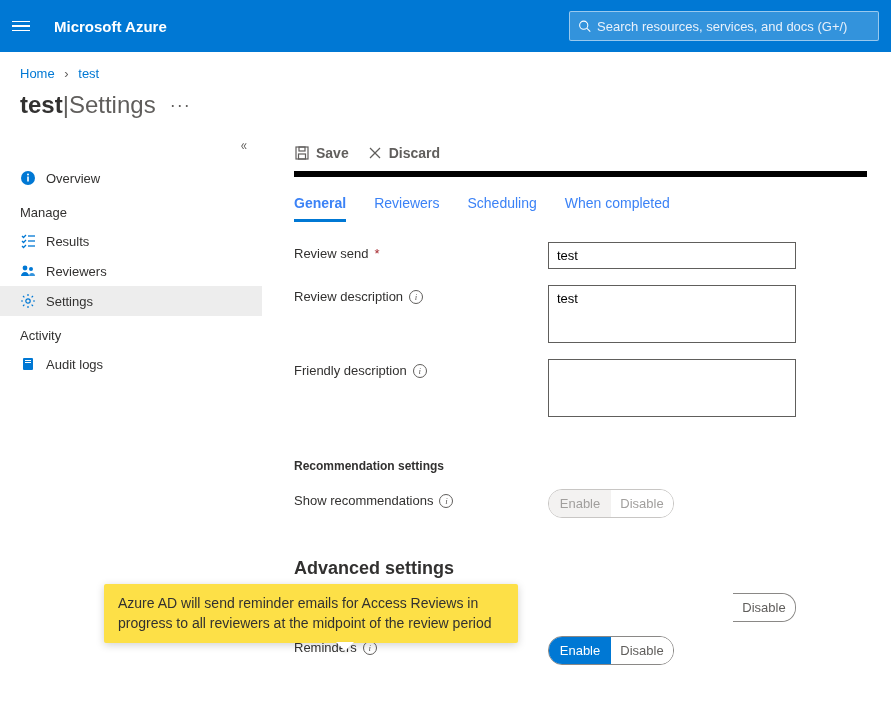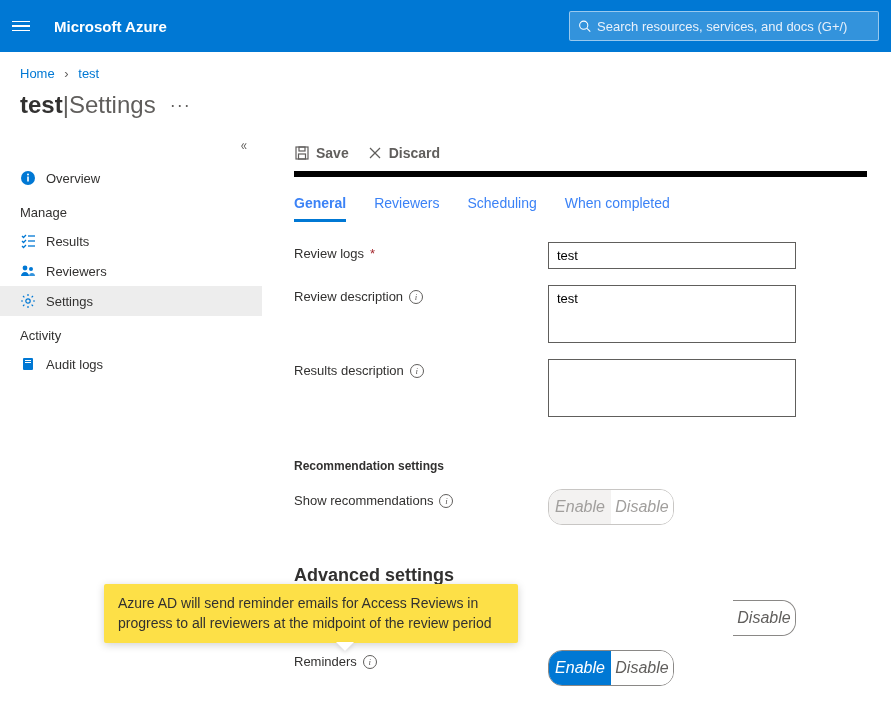--- a/index.html
+++ b/index.html
@@ -52,21 +52,21 @@
   .row .label { width: 254px; font-size: 13px; color: #323130; display: flex; align-items: center; gap: 6px; padding-top: 4px; }
   .req { color: #a4262c; }
   .info { width: 14px; height: 14px; border: 1px solid #605e5c; border-radius: 50%; display: inline-flex; align-items: center; justify-content: center; font-size: 9px; color: #605e5c; cursor: default; font-family: Georgia, serif; font-style: italic;}
   .row input.text, .row textarea { width: 248px; border: 1px solid #605e5c; font-family: inherit; font-size: 13px; padding: 5px 8px; outline: none; resize: none; }
   .row textarea { height: 58px; }
 
   .section-h { font-size: 12px; font-weight: 600; margin-top: 42px; margin-bottom: 16px; }
   .section-h2 { font-size: 18px; font-weight: 600; margin-top: 40px; margin-bottom: 14px; }
 
   
-  .pill { display: inline-flex; border: 1px solid #8a8886; border-radius: 14px; overflow: hidden; height: 36px; font-size: 16px; font-style: italic;}
+  .pill { display: inline-flex; border: 1px solid #8a8886; border-radius: 14px; overflow: hidden; height: 29px; font-size: 13px;}
   .pill .opt { width: 62px; display: flex; align-items: center; justify-content: center; cursor: pointer; color: #605e5c; background: #fff; }
   .pill .opt.selected { background: #0078d4; color: #fff; }
   .pill.disabled .opt.selected { background: #f3f2f1; color: #a19f9d; }
   .pill.disabled { border-color: #c8c6c4; }
   .pill.disabled .opt { color: #a19f9d; cursor: default; }
 
   
   .tooltip { position: absolute; background: #fde047; box-shadow: 0 2px 8px rgba(0,0,0,0.18); padding: 10px 14px; width: 414px; font-size: 14px; line-height: 1.4; color: #323130; border-radius: 2px; }
   .tooltip::after { content: ""; position: absolute; bottom: -8px; left: 232px; width: 0; height: 0; border-left: 9px solid transparent; border-right: 9px solid transparent; border-top: 9px solid #fff; filter: drop-shadow(0 2px 2px rgba(0,0,0,0.12));}
 
@@ -194,37 +194,37 @@
     <div class="tabs">
       <div class="tab active">General</div>
       <div class="tab">Reviewers</div>
       <div class="tab">Scheduling</div>
       <div class="tab">When completed</div>
     </div>
 
     <div class="form">
       <div class="row">
         <div class="label">
-          <span>Review logs</span>
+          <span>Review send</span>
           <span class="req">*</span>
         </div>
         <input class="text" type="text" value="test" style="">
       </div>
 
       <div class="row">
         <div class="label">
           <span>Review description</span>
           <span class="info">i</span>
         </div>
         <textarea style="">test</textarea>
       </div>
 
       <div class="row">
         <div class="label">
-          <span>Results description</span>
+          <span>Friendly description</span>
           <span class="info">i</span>
         </div>
         <textarea style=""></textarea>
       </div>
 
       <div class="section-h">Recommendation settings</div>
 
       <div class="row">
         <div class="label">
           <span>Show recommendations</span>

